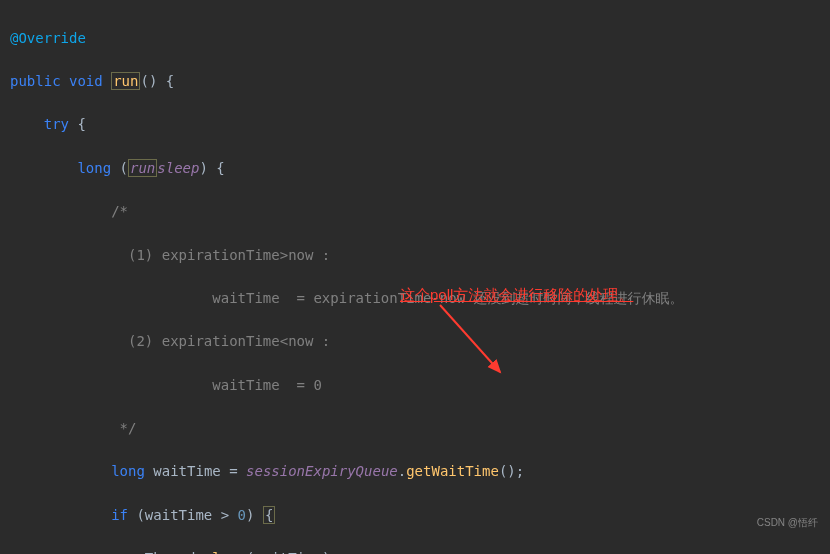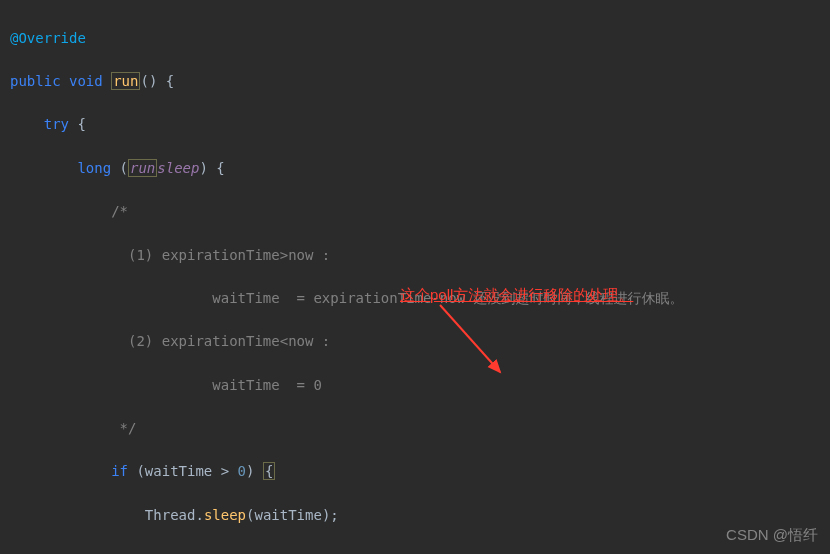--- a/index.html
+++ b/index.html
@@ -33,41 +33,42 @@
       color: #ff3b30;
       font-family: -apple-system, 'PingFang SC', sans-serif;
       font-size: 15px;
     }
     .arrow {
       position: absolute;
       pointer-events: none;
     }
     .watermark {
       position: absolute;
-      bottom: 8px;
+      bottom: 24px;
       right: 12px;
       color: rgba(220,220,220,0.5);
       font-family: -apple-system, 'PingFang SC', sans-serif;
-      font-size: 15px;
+      font-size: 10px;
     }
   </style>
 </head>
 <body>
 
 <div class="code-area">
 <span class="line"><span class="annotation">@Override</span></span>
 <span class="line"><span class="keyword">public</span><span> </span><span class="keyword">void</span><span> </span><span class="method boxed">run</span><span class="paren">() {</span></span>
 <span class="line"><span>    </span><span class="keyword">try</span><span> {</span></span>
 <span class="line"><span>        </span><span class="keyword">long</span><span> (</span><span class="field boxed">run</span><span class="field">sleep</span><span>) {</span></span>
 <span class="line"><span class="comment">            /*</span></span>
 <span class="line"><span class="comment">              (1) expirationTime&gt;now :</span></span>
 <span class="line"><span class="comment">                        waitTime  = expirationTime-now </span><span class="comment-ch">还没到超时时间，线程进行休眠。</span></span>
 <span class="line"><span class="comment">              (2) expirationTime&lt;now :</span></span>
 <span class="line"><span class="comment">                        waitTime  = 0</span></span>
 <span class="line"><span class="comment">             */</span></span>
+<span class="line"><span>            </span><span class="keyword">long</span><span> waitTime = </span><span class="field">sessionExpiryQueue</span><span>.</span><span class="method">getWaitTime</span><span>();</span></span>
 <span class="line"><span>            </span><span class="keyword">if</span><span> (waitTime &gt; </span><span class="number">0</span><span>) </span><span class="boxed">{</span></span>
 <span class="line"><span>                Thread.</span><span class="method">sleep</span><span>(waitTime);</span></span>
 
 
 
 
 
 
 
 

